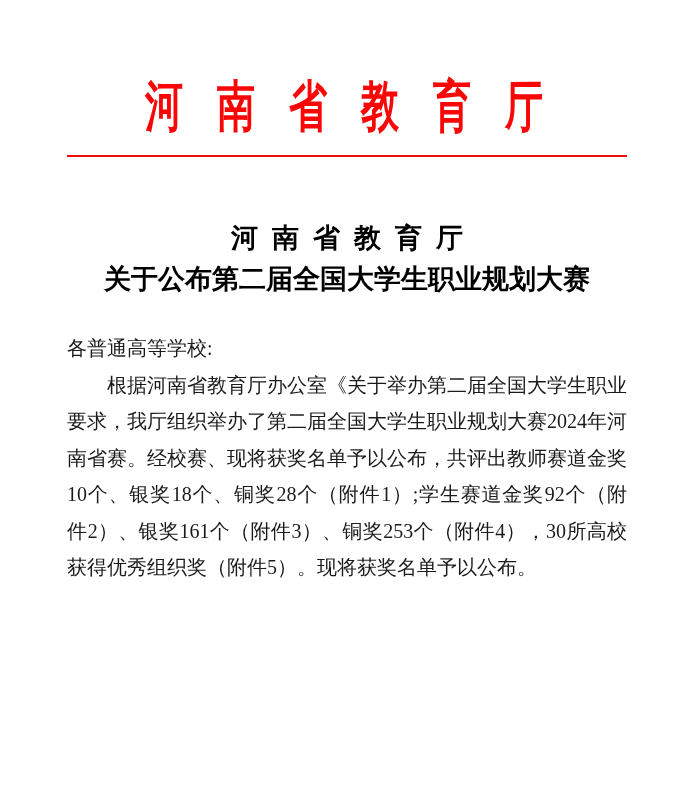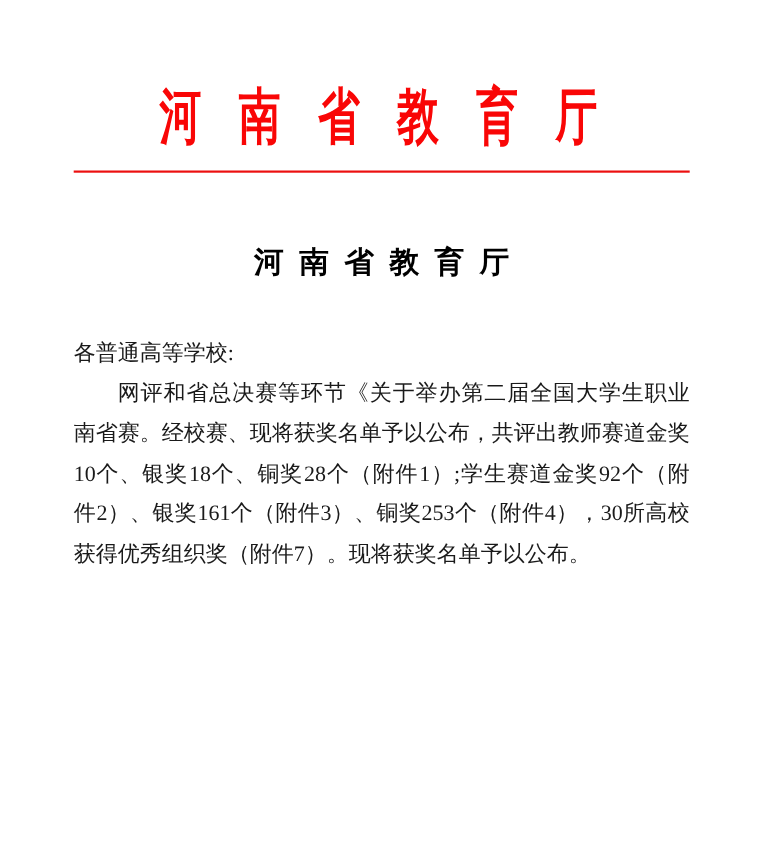--- a/index.html
+++ b/index.html
@@ -57,21 +57,21 @@
     font-size: 27px;
     line-height: 41px;
     color: #000000;
   }
   .title-line-spaced {
     letter-spacing: 14px;
     padding-left: 14px;
   }
 
   
-  .body-block { margin-top: 44px; font-size: 20px; color: #1a1a1a; }
+  .body-block { margin-top: 30px; font-size: 20px; color: #1a1a1a; }
   .salutation { line-height: 36.5px; text-align: left; }
   .body-line {
     line-height: 36.5px;
     text-align: justify;
     text-align-last: justify;
     word-spacing: -5px;
   }
   .body-line.indent-first { text-indent: 40px; }
   .body-line.para-last { text-align-last: left; }
 </style>
@@ -83,25 +83,27 @@
   <div class="red-header">
     <span class="masthead-text">河南省教育厅</span>
   </div>
 
   <div class="column">
 
     <div class="red-line"></div>
 
     <div class="title-block">
       <div class="title-line-spaced">河南省教育厅</div>
+      <div>关于公布第二届全国大学生职业规划大赛</div>
     </div>
 
     <div class="body-block">
       <div class="salutation">各普通高等学校:</div>
-      <div class="body-line indent-first">网评和省总决赛等环节《关于举办第二届全国大学生职业</div>
+      <div class="body-line indent-first">根据河南省教育厅办公室《关于举办第二届全国大学生职业</div>
+      <div class="body-line">要求，我厅组织举办了第二届全国大学生职业规划大赛 2024 年河</div>
       <div class="body-line">南省赛。经校赛、现将获奖名单予以公布，共评出教师赛道金奖</div>
       <div class="body-line">10 个、银奖 18 个、铜奖 28 个（附件 1）; 学生赛道金奖 92 个（附</div>
       <div class="body-line">件 2）、银奖 161 个（附件 3）、铜奖 253 个（附件 4），30 所高校</div>
-      <div class="body-line para-last">获得优秀组织奖（附件 7）。现将获奖名单予以公布。</div>
+      <div class="body-line para-last">获得优秀组织奖（附件 5）。现将获奖名单予以公布。</div>
     </div>
   </div>
 
 </div>
 
 </body></html>

